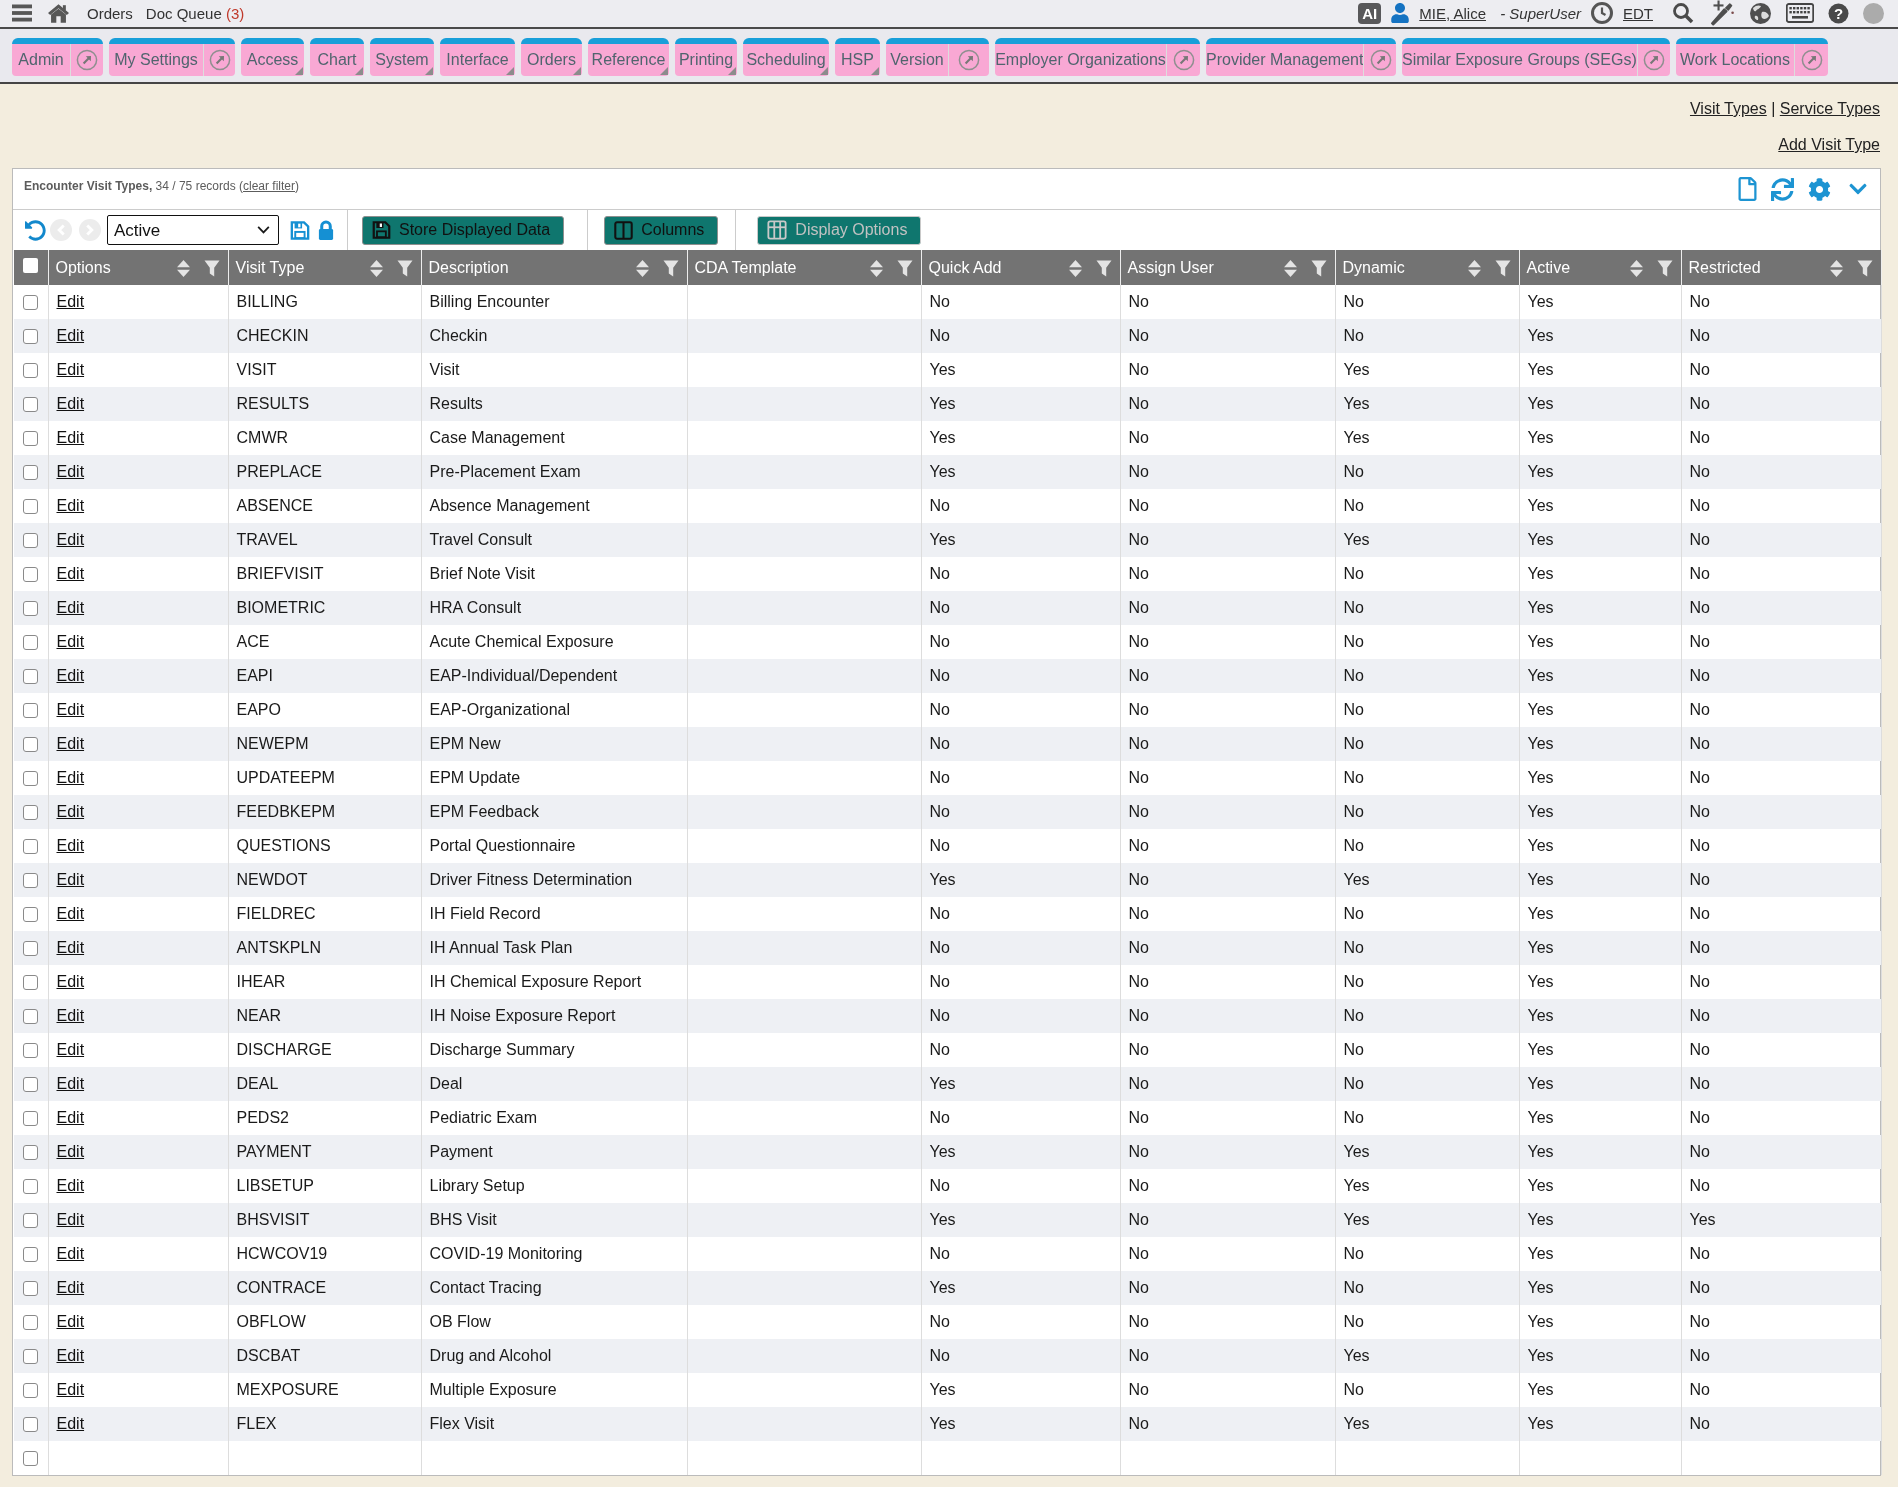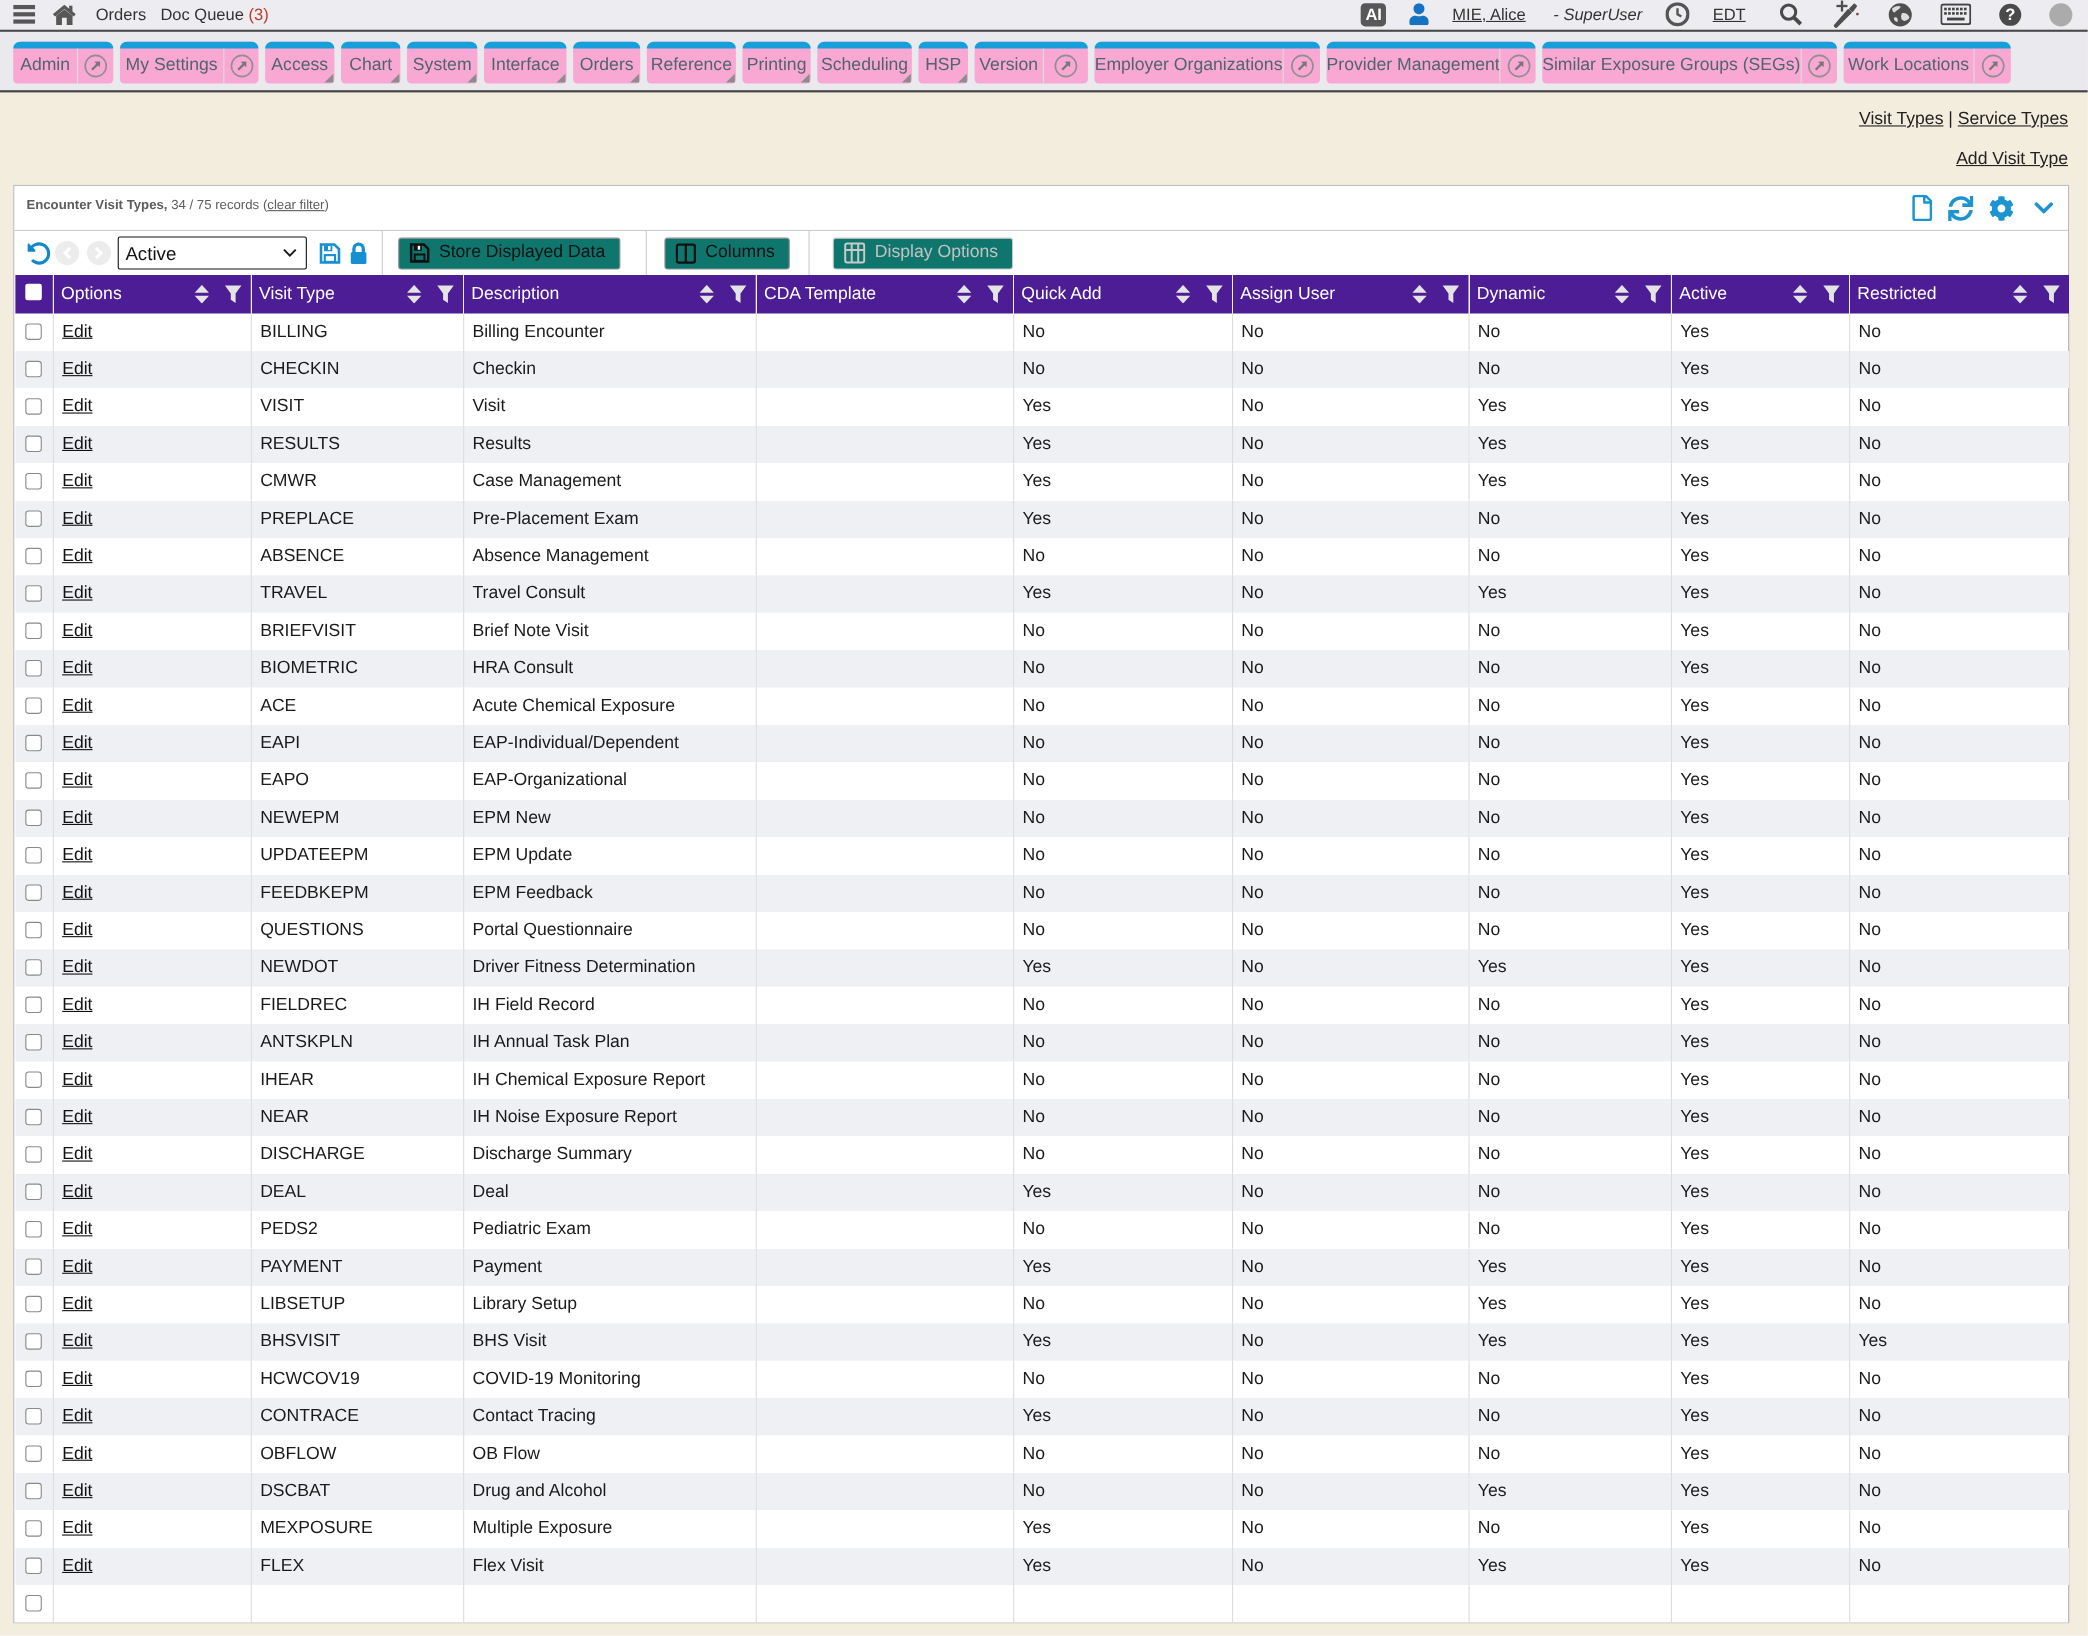--- a/index.html
+++ b/index.html
@@ -3,21 +3,21 @@
 <meta charset="utf-8">
 <style>
 * { box-sizing: border-box; margin:0; padding:0; }
 html,body { width:1898px; }
 body { font-family:"Liberation Sans", sans-serif; background:#f3edde; font-size:16px; color:#1a1a1a; }
 
 
 .topbar { height:29px; background:#ededf1; border-bottom:2px solid #4a4a4a; position:relative; }
 .tb-left { position:absolute; left:12px; top:0; height:26px; display:flex; align-items:center; }
 .tb-left .crumb { color:#333; font-size:15px; }
-.tb-right { position:absolute; right:14px; top:0; height:26px; display:flex; align-items:center; gap:21px; }
+.tb-right { position:absolute; right:14px; top:0; height:26px; display:flex; align-items:center; gap:10px; }
 .aibadge { background:#58585a; color:#fff; font-weight:bold; font-size:15px; border-radius:4px; width:23px; height:21px; display:inline-flex; align-items:center; justify-content:center; }
 .uname { color:#333; font-size:15px;text-decoration:underline; }
 .urole { color:#333; font-size:15px; font-style:italic; }
 
 
 .tabbar { height:55px; background:#e9e9ee; border-bottom:2px solid #454545; position:relative; }
 .tabs { position:absolute; left:12px; top:9px; display:flex; gap:6px; }
 .tab { background:#f9a8d4; border-radius:8px 8px 4px 4px; height:38px; display:flex; align-items:stretch; position:relative; flex:none; white-space:nowrap; }
 .tab:before { content:""; position:absolute; left:0; top:0; right:0; height:6px; background:#189fd9; border-radius:8px 8px 0 0; }
 .tab .lbl { flex:1; display:flex; align-items:center; justify-content:center; font-size:16px; color:#50646e; padding-top:5px; }
@@ -41,21 +41,21 @@
 .sep { width:1px; height:41px; background:#ccc; }
 .selwrap { position:relative; display:inline-block; }
 select.statesel { width:172px; height:30px; border:1px solid #111; border-radius:2px; background:#fff; font-size:17px; font-family:"Liberation Sans",sans-serif; padding:0 6px; color:#111; appearance:none; }
 .selwrap svg { position:absolute; right:9px; top:11px; pointer-events:none; }
 .btn { border:1px solid #8f8f8f; background:#0f766e; border-radius:3px; height:29px; display:inline-flex; align-items:center; gap:8px; padding:0 13px 0 9px; font-size:16px; color:#111; font-family:"Liberation Sans",sans-serif; }
 .btn.dis { color:#c2c2c2; border-color:#c9c9c9; }
 .circbtn { width:22px; height:22px; border-radius:50%; background:#ececec; display:flex; align-items:center; justify-content:center; flex:none; }
 
 
 table.grid { border-collapse:collapse; table-layout:fixed; width:1867px; margin-left:1px; }
-table.grid th { background:#4c1d95; color:#fff; font-weight:normal; font-size:16px; height:35px; text-align:left; padding:0 0 0 7px; border-right:1px solid #ededed; position:relative; white-space:nowrap; }
+table.grid th { background:#737373; color:#fff; font-weight:normal; font-size:16px; height:35px; text-align:left; padding:0 0 0 7px; border-right:1px solid #ededed; position:relative; white-space:nowrap; }
 table.grid th .hicons { position:absolute; right:8px; top:9px; }
 table.grid td { height:34px; padding:0 0 0 8px; border-right:1px solid #ddd; font-size:16px; white-space:nowrap; overflow:hidden; }
 table.grid tr.alt td { background:#eef0f4; }
 table.grid td.ck, table.grid th.ck { text-align:center; padding:0; }
 td a.edit { color:#111; }
 .cb { width:15px; height:15px; border:1.5px solid #8a8a8a; border-radius:3px; background:#fff; display:inline-block; vertical-align:middle; }
 </style>
 </head>
 <body>
 <div class="topbar">

